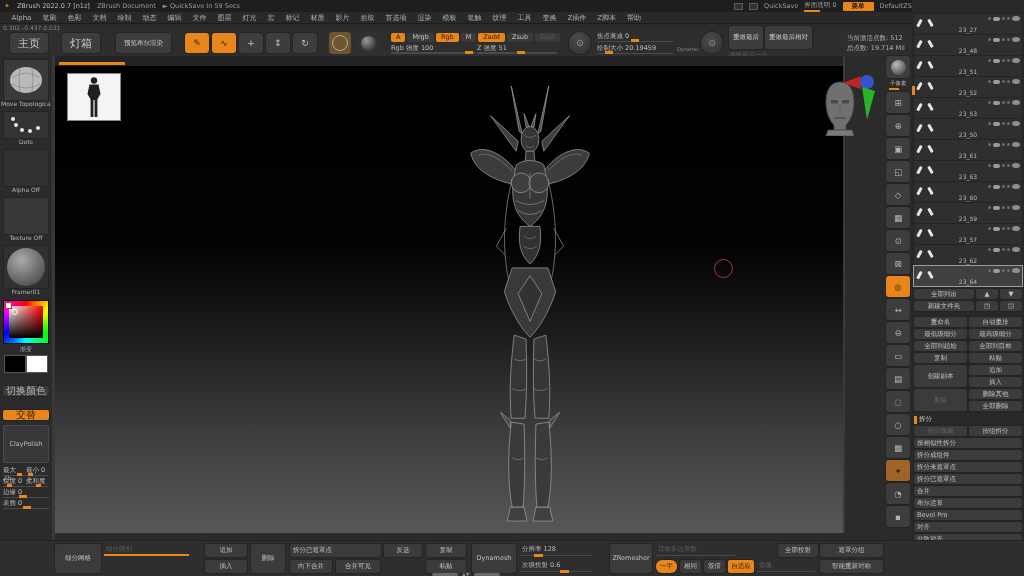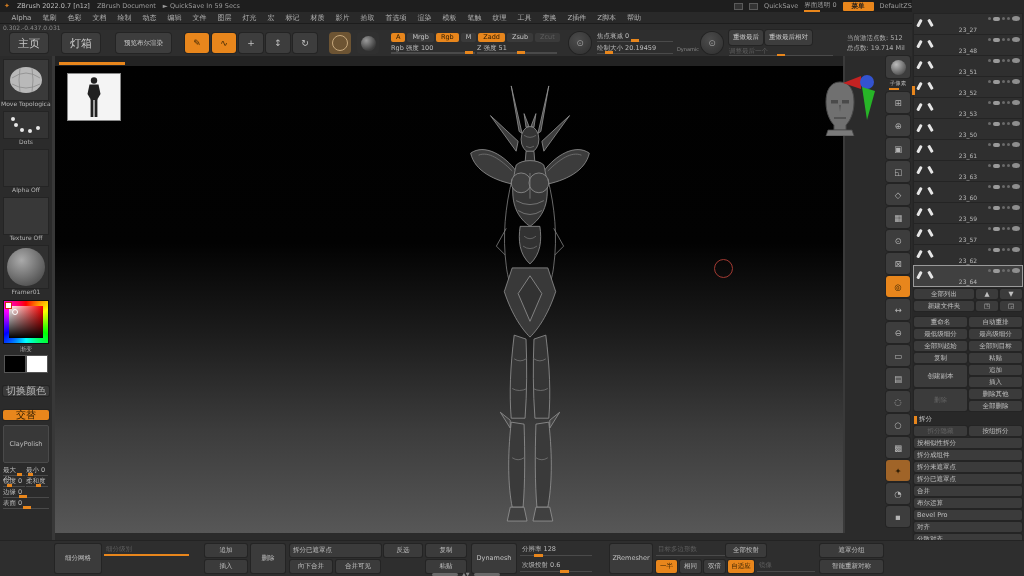--- a/index.html
+++ b/index.html
@@ -23,21 +23,21 @@
   #menubar{position:absolute;left:0;top:12px;width:1024px;height:12px;background:#292929;
            border-bottom:1px solid #1c1c1c;display:flex;align-items:center;padding-left:6px;
            box-sizing:border-box;font-size:7px;color:#b2b2b2;}
   .mi{padding:0 5.5px;}
   #coords{position:absolute;left:3px;top:24px;font-size:6px;color:#8c8c8c;}
   
   #topshelf{position:absolute;left:0;top:30px;width:1024px;height:26px;background:#2e2e2e;
             display:flex;align-items:center;gap:6px;padding-left:10px;box-sizing:border-box;}
   .btn{background:#3d3d3d;border-radius:3px;color:#c9c9c9;font-size:11px;height:20px;
        display:flex;align-items:center;justify-content:center;padding:0 8px;box-shadow:0 0 0 1px #242424;}
-  .btn.sm{height:15px;font-size:6.5px;padding:0 4px;}
+  .btn.sm{height:23px;font-size:6.5px;padding:0 4px;}
   .ibtn{width:24px;height:20px;border-radius:3px;background:#3d3d3d;box-shadow:0 0 0 1px #242424;
         display:flex;align-items:center;justify-content:center;font-size:9px;color:#c2c2c2;}
   .ibtn.orange{background:#e8861c;color:#3a2404;}
   .circle-btn{width:22px;height:22px;border-radius:4px;background:#6d5433;display:flex;align-items:center;justify-content:center;}
   .circle-btn i{width:14px;height:14px;border-radius:50%;border:1.5px solid #c7a87c;display:block;}
   .sphere-btn{width:22px;height:22px;border-radius:4px;background:#303030;display:flex;align-items:center;justify-content:center;}
   .sphere-btn i{width:15px;height:15px;border-radius:50%;display:block;
      background:radial-gradient(circle at 35% 30%,#9a9a9a,#3c3c3c 70%);}
   .modes{display:flex;flex-direction:column;gap:2px;}
   .modes .mrow{display:flex;gap:2px;}
@@ -717,26 +717,26 @@
     <div class="bb r2" style="left:290px;width:42px;">向下合并</div>
     <div class="bb r2" style="left:336px;width:44px;">合并可见</div>
     <div class="bb r1" style="left:384px;width:38px;">反选</div>
     <div class="bb r1" style="left:426px;width:40px;">复制</div>
     <div class="bb r2" style="left:426px;width:40px;">粘贴</div>
     <div class="bb tall" style="left:472px;width:44px;">Dynamesh</div>
     <div class="bbslider r1" style="left:520px;width:72px;"><span>分辨率 128</span><i class="tk"></i><i class="th" style="left:14px;"></i></div>
     <div class="bbslider r2" style="left:520px;width:72px;"><span>次级投射 0.6</span><i class="tk"></i><i class="th" style="left:40px;"></i></div>
     <div class="bb tall" style="left:610px;width:42px;">ZRemesher</div>
     <div class="bbslider r1 dis" style="left:656px;width:80px;"><span>目标多边形数</span><i class="tk"></i></div>
-    <div class="bb r2 orange" style="left:656px;width:21px;">一半</div>
+    <div class="bb r2 orange" style="left:656px;width:21px;border-radius:6px;">一半</div>
     <div class="bb r2" style="left:680px;width:21px;">相同</div>
     <div class="bb r2" style="left:704px;width:21px;">双倍</div>
     <div class="bb r2 orange" style="left:728px;width:26px;">自适应</div>
     <div class="bbslider r2 dis" style="left:757px;width:58px;"><span>镜像</span><i class="tk"></i></div>
-    <div class="bb r1" style="left:726px;width:40px;">全部投射</div>
+    <div class="bb r1" style="left:778px;width:40px;">全部投射</div>
     <div class="bb r1 dis" style="left:786px;width:30px;">变换 UV</div>
     <div class="bb r1" style="left:820px;width:63px;">遮罩分组</div>
     <div class="bb r2" style="left:820px;width:63px;">智能重新对称</div>
     <div id="bscroll">
       <div class="bar"></div>
       <div class="gl">▲▼</div>
       <div class="bar"></div>
     </div>
   </div>
 

